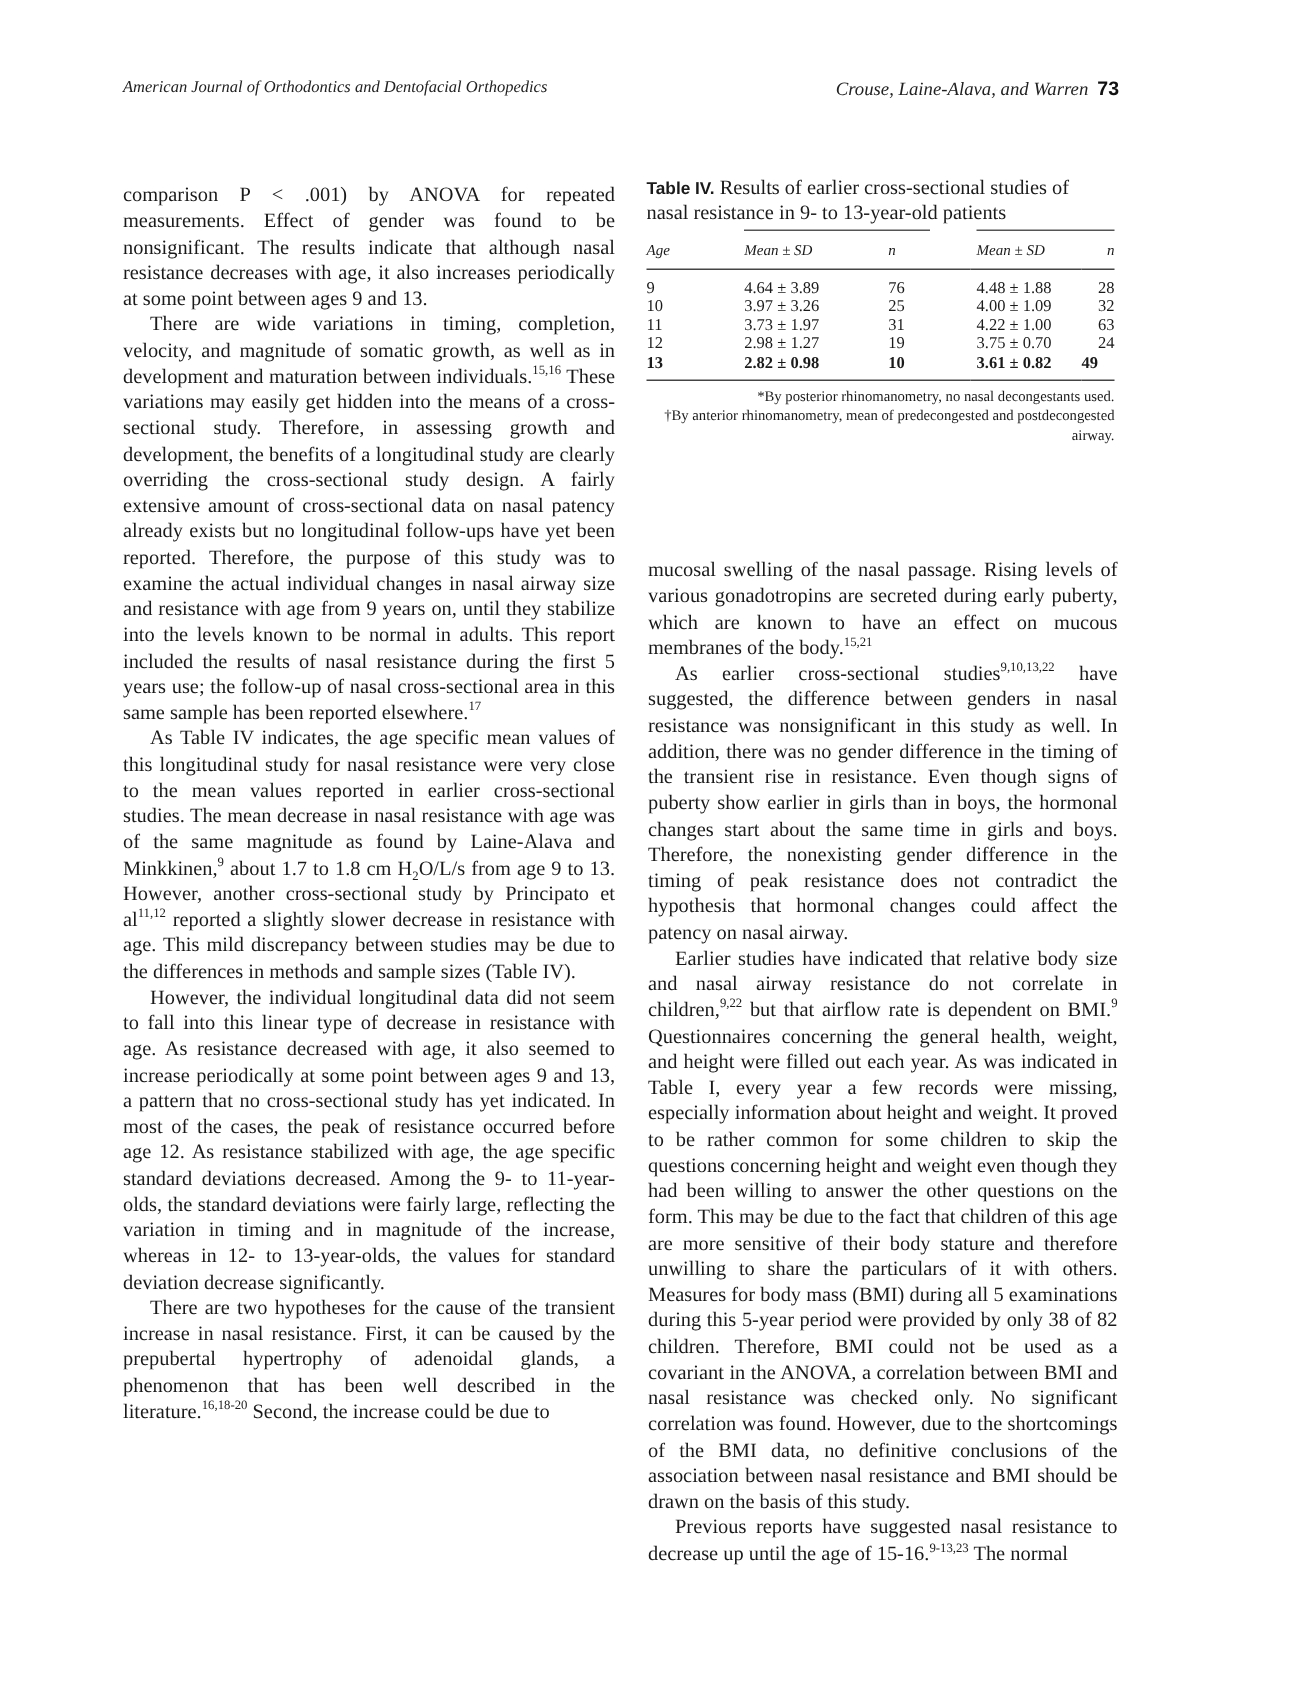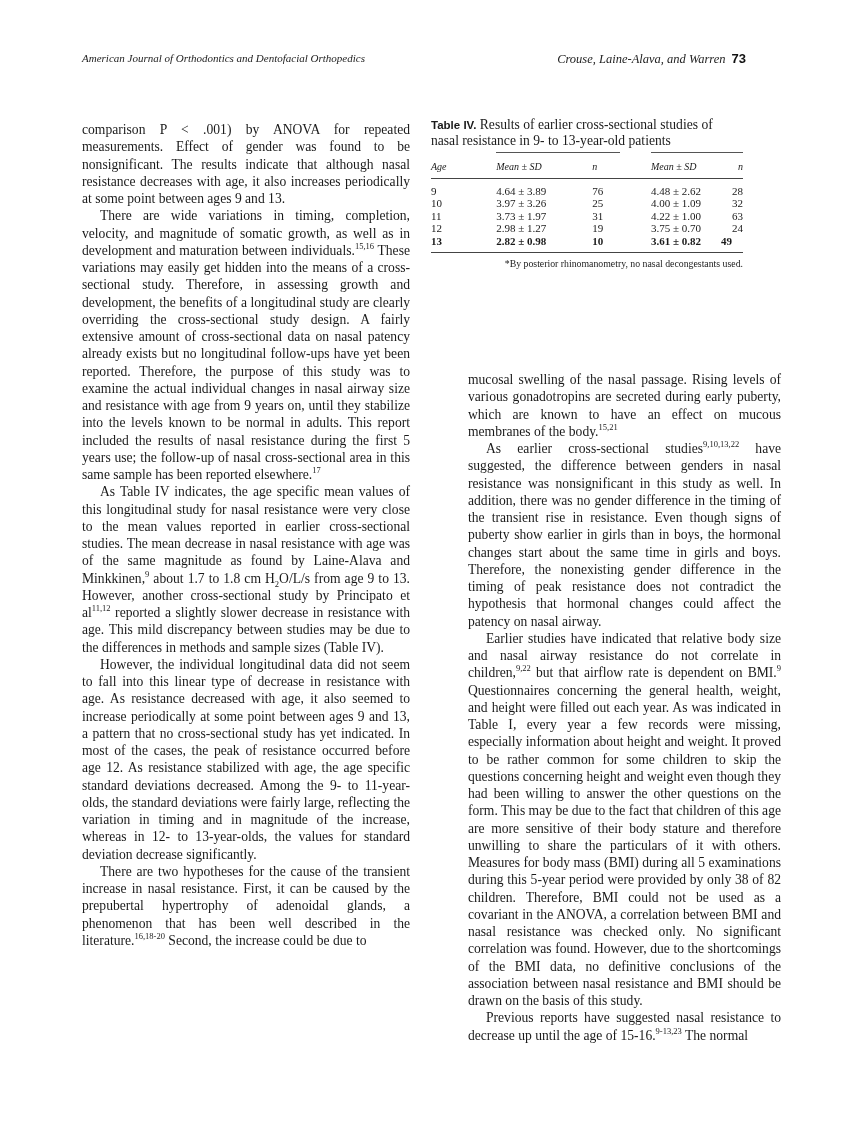--- a/index.html
+++ b/index.html
@@ -4,21 +4,21 @@
 <style>
   html, body { margin: 0; padding: 0; background: #ffffff; }
   body { width: 866px; height: 1122px; position: relative; overflow: hidden;
          font-family: "Liberation Serif", serif; color: #1a1a1a; }
   .hdr-left { position: absolute; left: 82px; top: 51px; font-style: italic; font-size: 11px; line-height: 15px; color: #222; }
   .hdr-right { position: absolute; right: 120px; top: 51px; font-size: 13px; line-height: 15px; color: #222; text-align: center; }
   .hdr-right .authors { font-style: italic; font-size: 12.5px; }
   .hdr-right .pageno { font-family: "Liberation Sans", sans-serif; font-weight: bold; font-size: 13px; margin-left: 6px; color: #111; }
   .col { position: absolute; font-size: 13.6px; line-height: 17.25px; text-align: justify; }
   .col-left { left: 82px; top: 121px; width: 328px; }
-  .col-right { left: 432px; top: 371px; width: 313px; margin-left: 36px; }
+  .col-right { left: 432px; top: 371px; width: 313px; }
   .col p { margin: 0; }
   .col p.indent { text-indent: 18px; }
   .heading { font-family: "Liberation Sans", sans-serif; font-weight: bold; font-size: 12.5px; letter-spacing: 0.2px; margin: 17px 0 5px 0; }
   sup { font-size: 8.5px; line-height: 0; vertical-align: super; }
   sub { font-size: 8.5px; line-height: 0; vertical-align: sub; }
   .table-wrap { position: absolute; left: 431px; top: 117px; width: 312px; }
   .table-caption { font-size: 13.6px; line-height: 15px; }
   .table-caption .label { font-family: "Liberation Sans", sans-serif; font-weight: bold; font-size: 11.5px; }
   table { border-collapse: collapse; width: 100%; margin-top: 3px; font-size: 11px; }
   .rule-top { border-top: 1.5px solid #444; }
@@ -73,21 +73,21 @@
         <th class="sub" style="width:70px; padding-left:4px;">Mean ± SD</th>
         <th class="sub" style="width:22px; text-align:right;">n</th>
       </tr>
     </thead>
     <tbody class="rule-bottom">
       <tr>
         <td>9</td>
           <td style="padding-left:12px;">4.64 ± 3.89</td>
           <td>76</td>
           <td></td>
-          <td style="padding-left:4px;">4.48 ± 2.62</td>
+          <td style="padding-left:4px;">4.48 ± 1.88</td>
           <td style="text-align:right;">28</td>
       </tr>
       <tr>
         <td>10</td>
           <td style="padding-left:12px;">3.97 ± 3.26</td>
           <td>25</td>
           <td></td>
           <td style="padding-left:4px;">4.00 ± 1.09</td>
           <td style="text-align:right;">32</td>
       </tr>
@@ -112,20 +112,21 @@
           <td style="padding-left:12px;">2.82 ± 0.98</td>
           <td>10</td>
           <td></td>
           <td style="padding-left:4px;">3.61 ± 0.82</td>
           <td style="">49</td>
       </tr>
     </tbody>
   </table>
   <div class="fn">
     <p>*By posterior rhinomanometry, no nasal decongestants used.</p>
+    <p>†By anterior rhinomanometry, mean of predecongested and postdecongested airway.</p>
   </div>
 </div>
 
 <div class="col col-right">
   <p><span>mucosal swelling of the nasal passage. Rising levels of various gonadotropins are secreted during early puberty, which are known to have an effect on mucous membranes of the body.</span><sup>15,21</sup></p>
   <p class="indent"><span>As earlier cross-sectional studies</span><sup>9,10,13,22</sup><span> have suggested, the difference between genders in nasal resistance was nonsignificant in this study as well. In addition, there was no gender difference in the timing of the transient rise in resistance. Even though signs of puberty show earlier in girls than in boys, the hormonal changes start about the same time in girls and boys. Therefore, the nonexisting gender difference in the timing of peak resistance does not contradict the hypothesis that hormonal changes could affect the patency on nasal airway.</span></p>
   <p class="indent"><span>Earlier studies have indicated that relative body size and nasal airway resistance do not correlate in children,</span><sup>9,22</sup><span> but that airflow rate is dependent on BMI.</span><sup>9</sup><span> Questionnaires concerning the general health, weight, and height were filled out each year. As was indicated in Table I, every year a few records were missing, especially information about height and weight. It proved to be rather common for some children to skip the questions concerning height and weight even though they had been willing to answer the other questions on the form. This may be due to the fact that children of this age are more sensitive of their body stature and therefore unwilling to share the particulars of it with others. Measures for body mass (BMI) during all 5 examinations during this 5-year period were provided by only 38 of 82 children. Therefore, BMI could not be used as a covariant in the ANOVA, a correlation between BMI and nasal resistance was checked only. No significant correlation was found. However, due to the shortcomings of the BMI data, no definitive conclusions of the association between nasal resistance and BMI should be drawn on the basis of this study.</span></p>
   <p class="indent"><span>Previous reports have suggested nasal resistance to decrease up until the age of 15-16.</span><sup>9-13,23</sup><span> The normal</span></p>
 </div>
 

